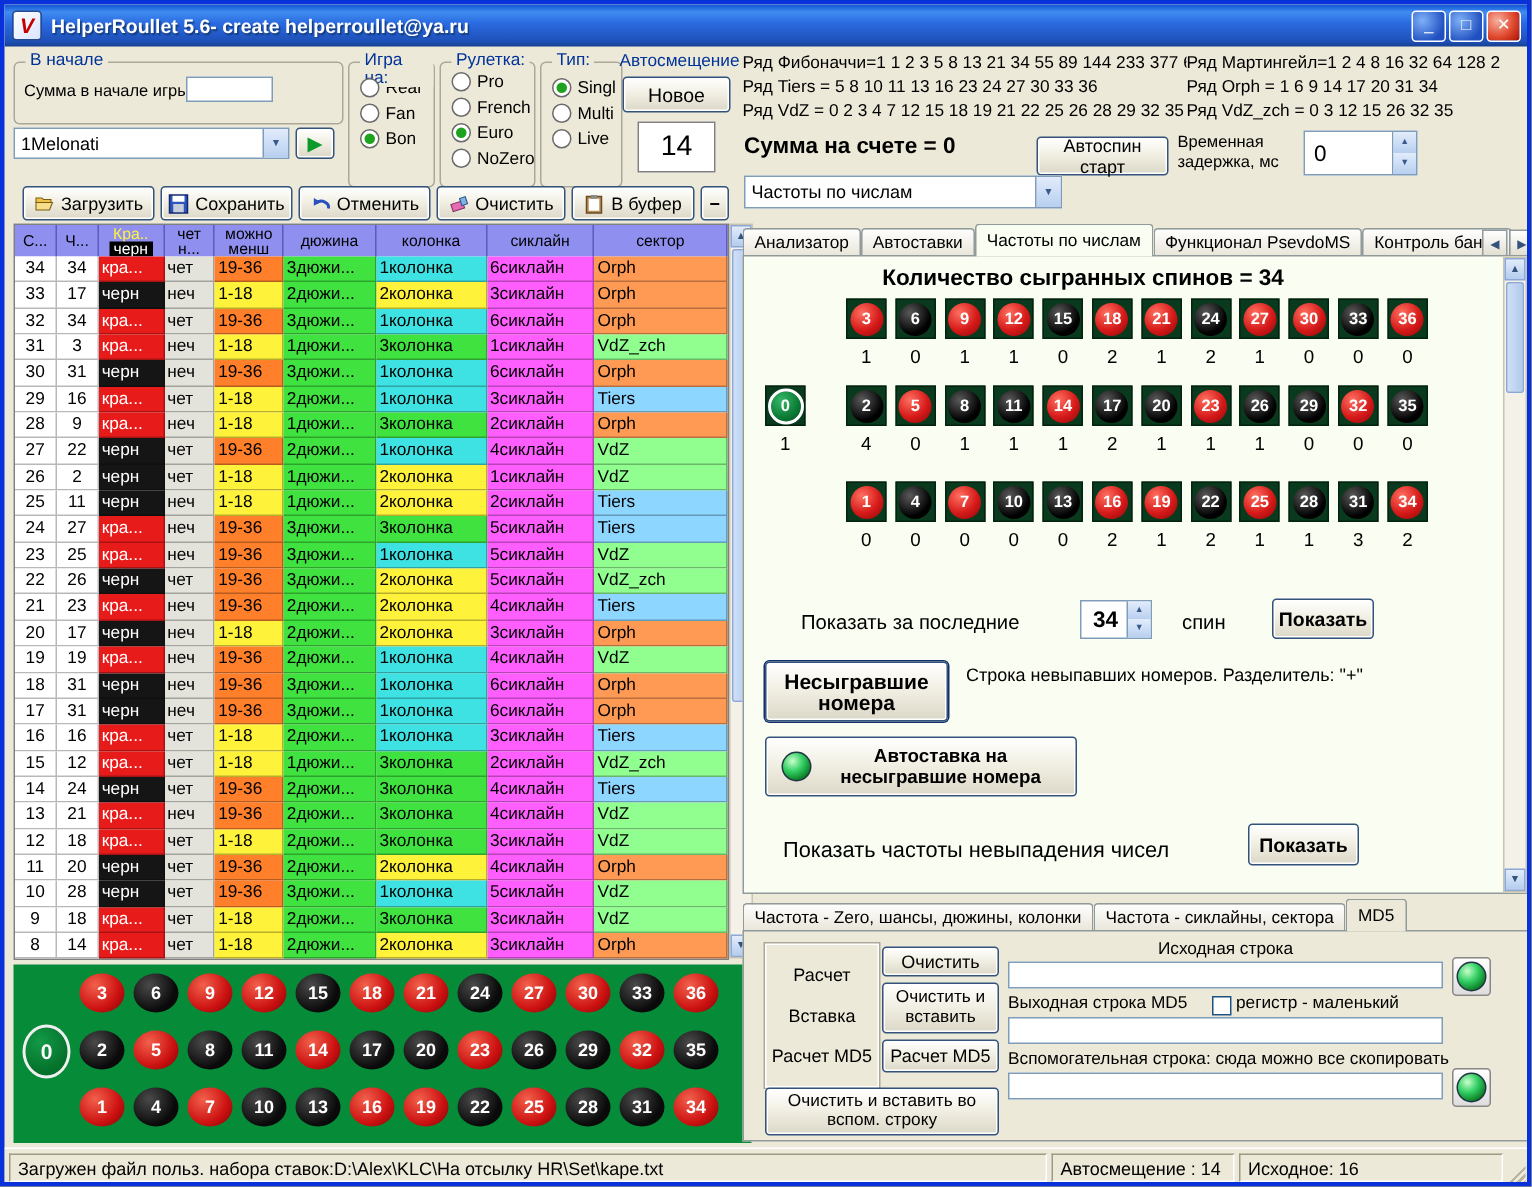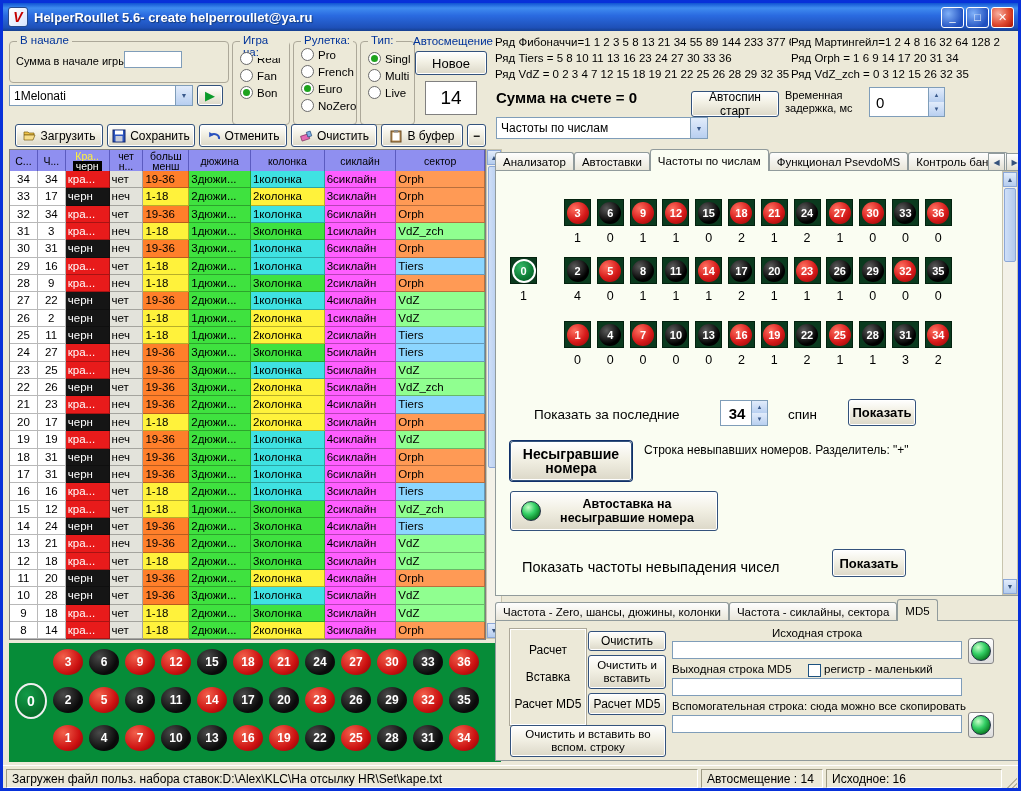--- a/index.html
+++ b/index.html
@@ -317,21 +317,21 @@
         </div>
         <div class="hcell" style="width: 44px;">
           <span class="htop kra">Кра..</span>
           <span class="hsub chern">черн</span>
         </div>
         <div class="hcell" style="width: 34px;">
           <span class="htop">чет</span>
           <span class="hsub">н...</span>
         </div>
         <div class="hcell" style="width: 46px;">
-          <span class="htop">больш</span>
+          <span class="htop">можно</span>
           <span class="hsub">менш</span>
         </div>
         <div class="hcell" style="width: 62px;">
           <span class="htop">дюжина</span>
         </div>
         <div class="hcell" style="width: 74px;">
           <span class="htop">колонка</span>
         </div>
         <div class="hcell" style="width: 72px;">
           <span class="htop">сиклайн</span>
@@ -652,20 +652,21 @@
       <div class="tab active">Частоты по числам</div>
       <div class="tab">Функционал PsevdoMS</div>
       <div class="tab">Контроль банкр</div>
     </div>
   <div class="tabstrip" style="left:984px;top:150px;">
     <span class="tsb l"></span>
     <span class="tsb r"></span>
   </div>
 
   <div id="freq-panel">
+    <div class="freq-title">Количество сыгранных спинов = 34</div>
     <div id="freq-grid"></div>
     <div class="sq abs" style="left:14px;top:86px;">
       <span class="circ zer">0</span>
     </div>
     <div class="cnt abs" style="left:14px;top:118px;">1</div>
 
     <div class="abs" style="left:38px;top:236px;font-size:13.5px;">Показать за последние</div>
     <div class="spinner" style="left:224px;top:229px;width:48px;height:26px;">
       <span class="spin-val" style="font-weight:bold;justify-content:center;padding-left:2px;">34</span>
       <span class="spin-btns">

